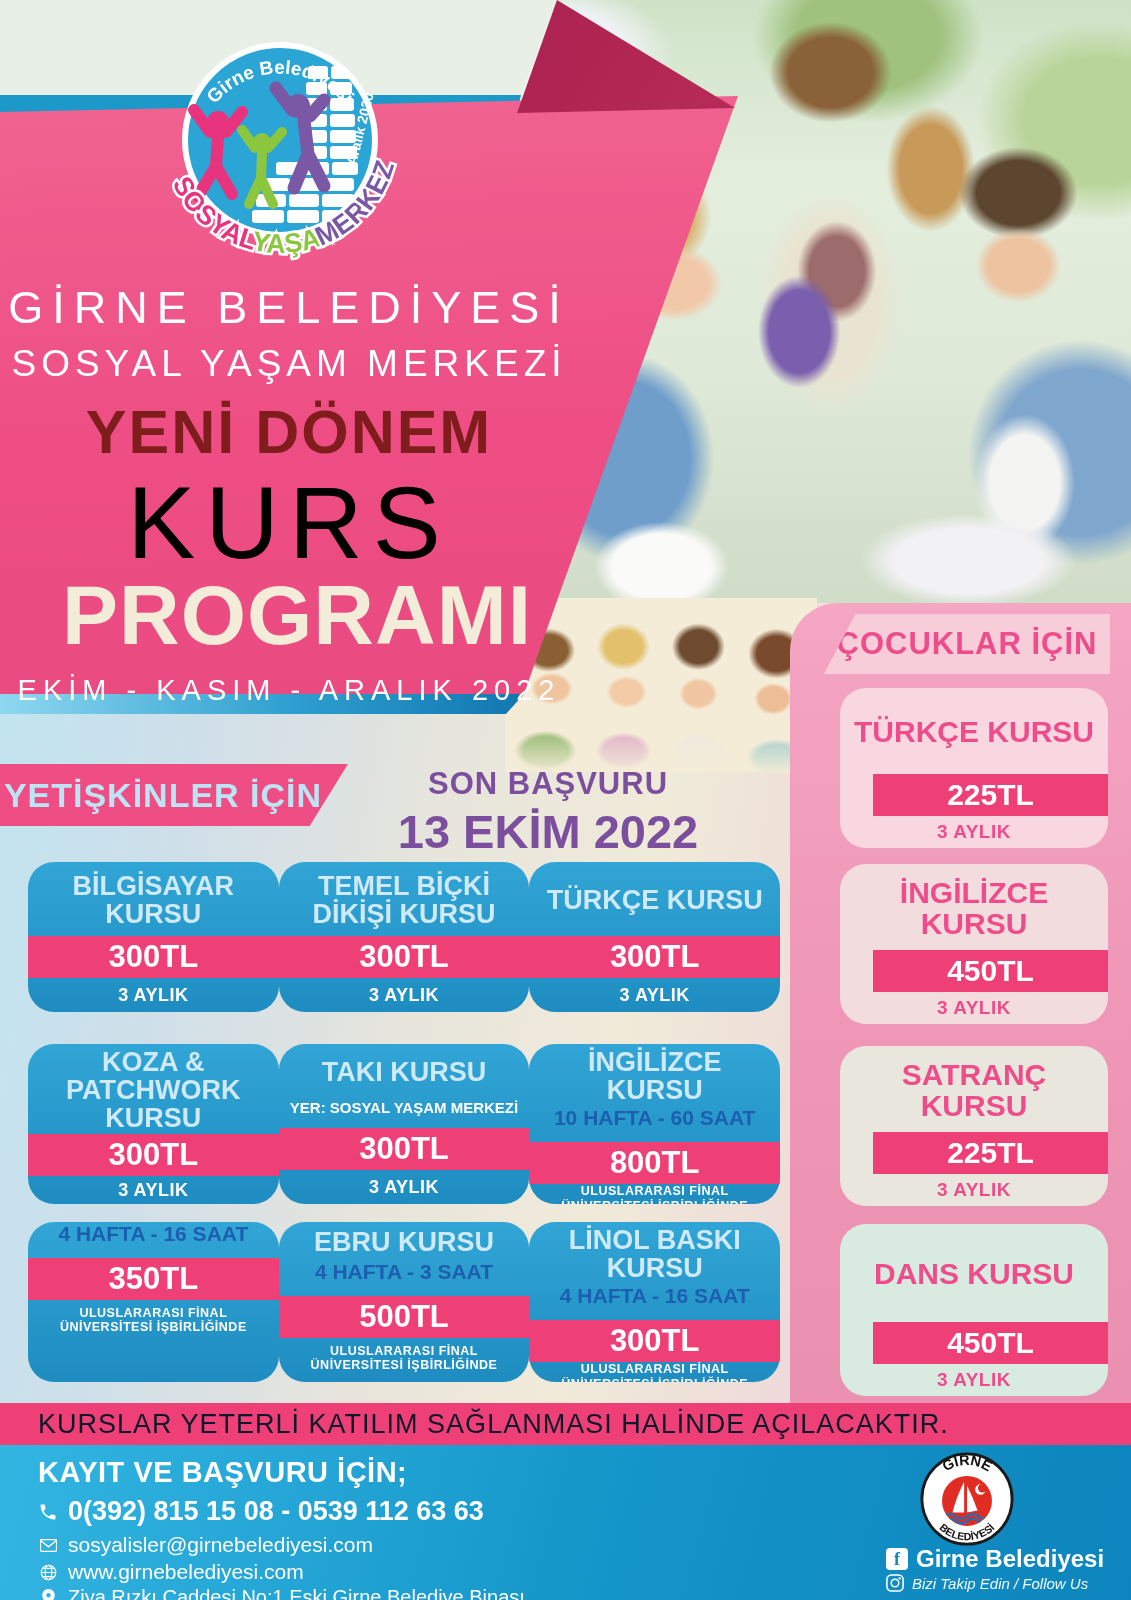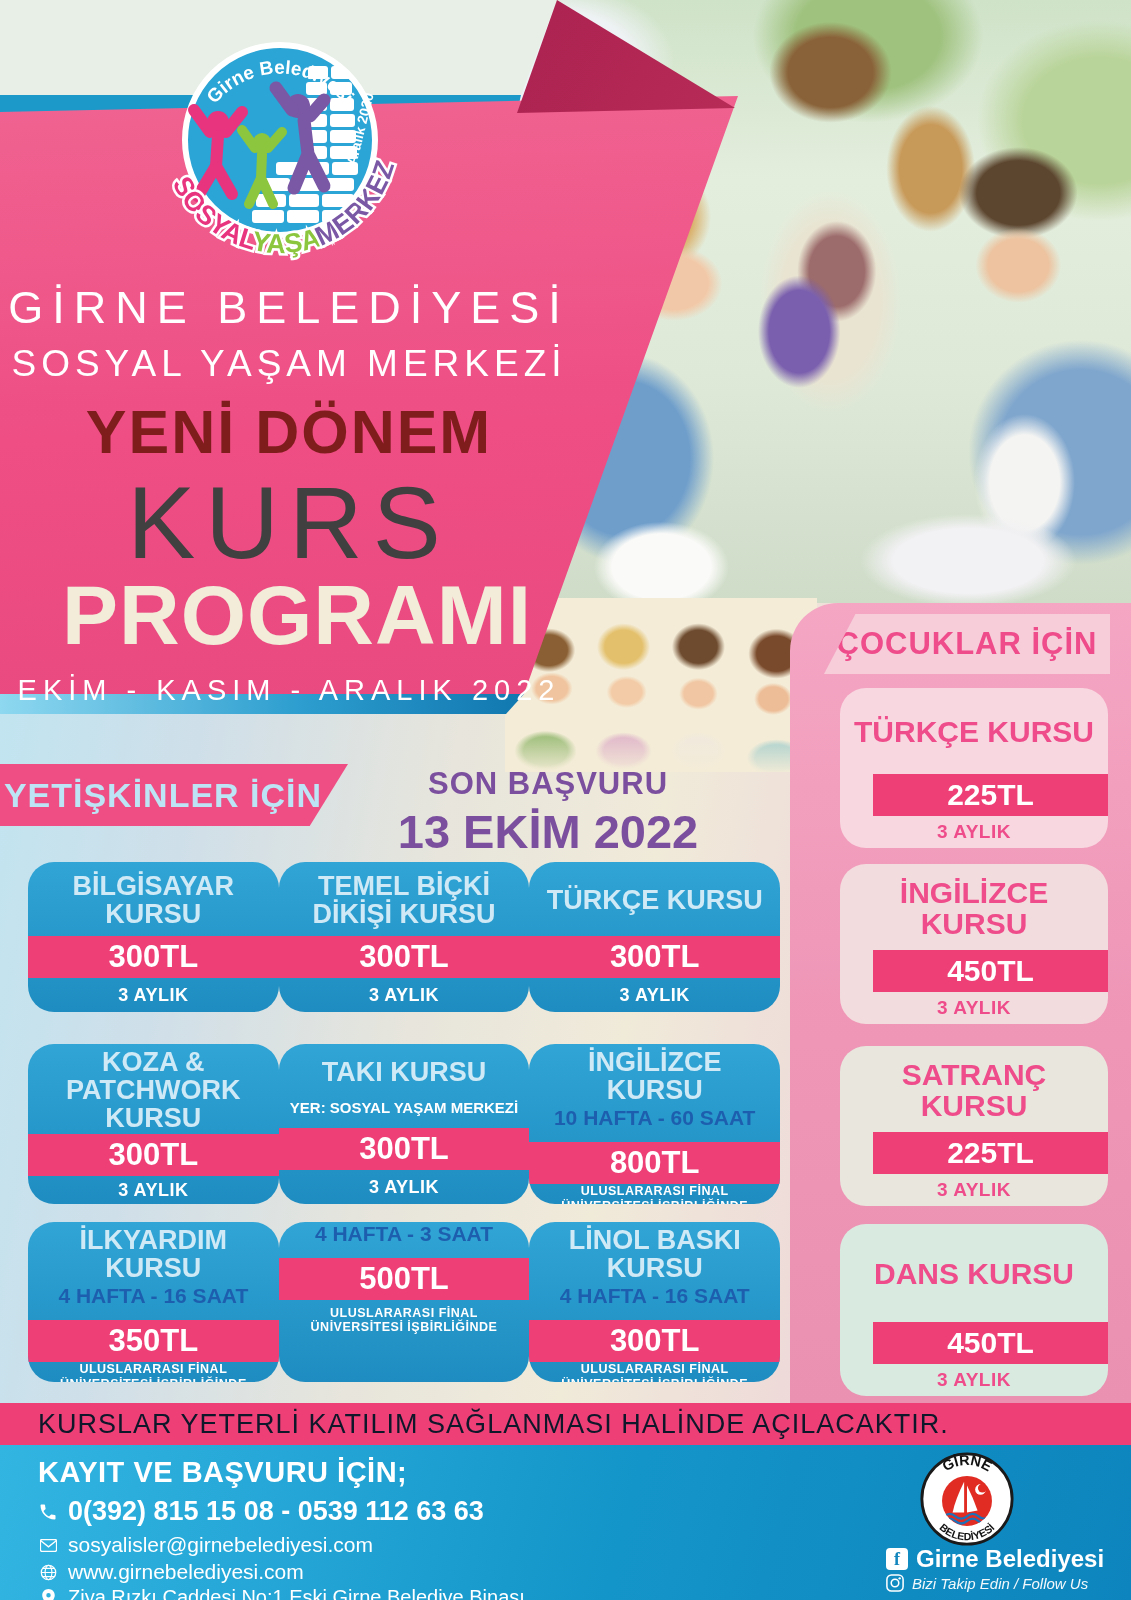--- a/index.html
+++ b/index.html
@@ -64,21 +64,21 @@
   .stripe-bottom{position:absolute;left:0;top:694px;width:540px;height:20px;z-index:4;
     background:linear-gradient(90deg,#8ed8f0 0%,#2d9ecf 55%,#0f74ad 100%);
     clip-path:polygon(0 0,524px 0,506px 100%,0 100%);}
   
   .badge{position:absolute;left:156px;top:14px;width:248px;height:272px;z-index:6;}
   
   .title-block{position:absolute;left:0;top:282px;width:578px;z-index:5;text-align:center;color:#fff;}
   .t-org1{font-size:45px;font-weight:400;letter-spacing:9px;}
   .t-org2{font-size:37px;font-weight:400;letter-spacing:5px;margin-top:9px;}
   .t-term{font-size:61px;font-weight:900;color:#7f1d1d;letter-spacing:2px;margin-top:12px;}
-  .t-big1{font-size:102px;font-weight:400;color:#404040;letter-spacing:10px;line-height:.95;margin-top:8px;}
+  .t-big1{font-size:102px;font-weight:400;color:#000000;letter-spacing:10px;line-height:.95;margin-top:8px;}
   .t-big2{font-size:84px;font-weight:900;color:#f2ecd8;line-height:.95;margin-top:4px;letter-spacing:1px;padding-left:16px;}
   .t-period{font-size:29px;font-weight:400;letter-spacing:6px;margin-top:18px;}
   
   .deadline{position:absolute;left:388px;top:766px;width:320px;z-index:5;text-align:center;color:#7b4f9e;}
   .d-label{font-size:31px;font-weight:900;letter-spacing:1px;}
   .d-date{font-size:47px;font-weight:900;margin-top:2px;}
   
   .adults-banner{position:absolute;left:0;top:764px;width:348px;height:62px;z-index:5;background:#ee4e84;
     clip-path:polygon(0 0,100% 0,89% 100%,0 100%);
     display:flex;align-items:center;justify-content:center;padding-right:22px;box-sizing:border-box;}
@@ -262,26 +262,26 @@
       </div>
       <div class="acard">
         <div class="cname">İNGİLİZCE KURSU</div>
         <div class="cinfo dark">10 HAFTA - 60 SAAT</div>
         <div class="cprice">800TL</div>
         <div class="cnote tiny">ULUSLARARASI FİNAL ÜNİVERSİTESİ İŞBİRLİĞİNDE</div>
       </div>
     </div>
   <div class="arow" id="arow3">
       <div class="acard">
-        <div class="cname">İLKYARDIM KURSU</div>
         <div class="cinfo dark">4 HAFTA - 16 SAAT</div>
         <div class="cprice">350TL</div>
         <div class="cnote tiny">ULUSLARARASI FİNAL ÜNİVERSİTESİ İŞBİRLİĞİNDE</div>
       </div>
       <div class="acard">
+        <div class="cname">EBRU KURSU</div>
         <div class="cinfo dark">4 HAFTA - 3 SAAT</div>
         <div class="cprice">500TL</div>
         <div class="cnote tiny">ULUSLARARASI FİNAL ÜNİVERSİTESİ İŞBİRLİĞİNDE</div>
       </div>
       <div class="acard">
         <div class="cname">LİNOL BASKI KURSU</div>
         <div class="cinfo dark">4 HAFTA - 16 SAAT</div>
         <div class="cprice">300TL</div>
         <div class="cnote tiny">ULUSLARARASI FİNAL ÜNİVERSİTESİ İŞBİRLİĞİNDE</div>
       </div>

